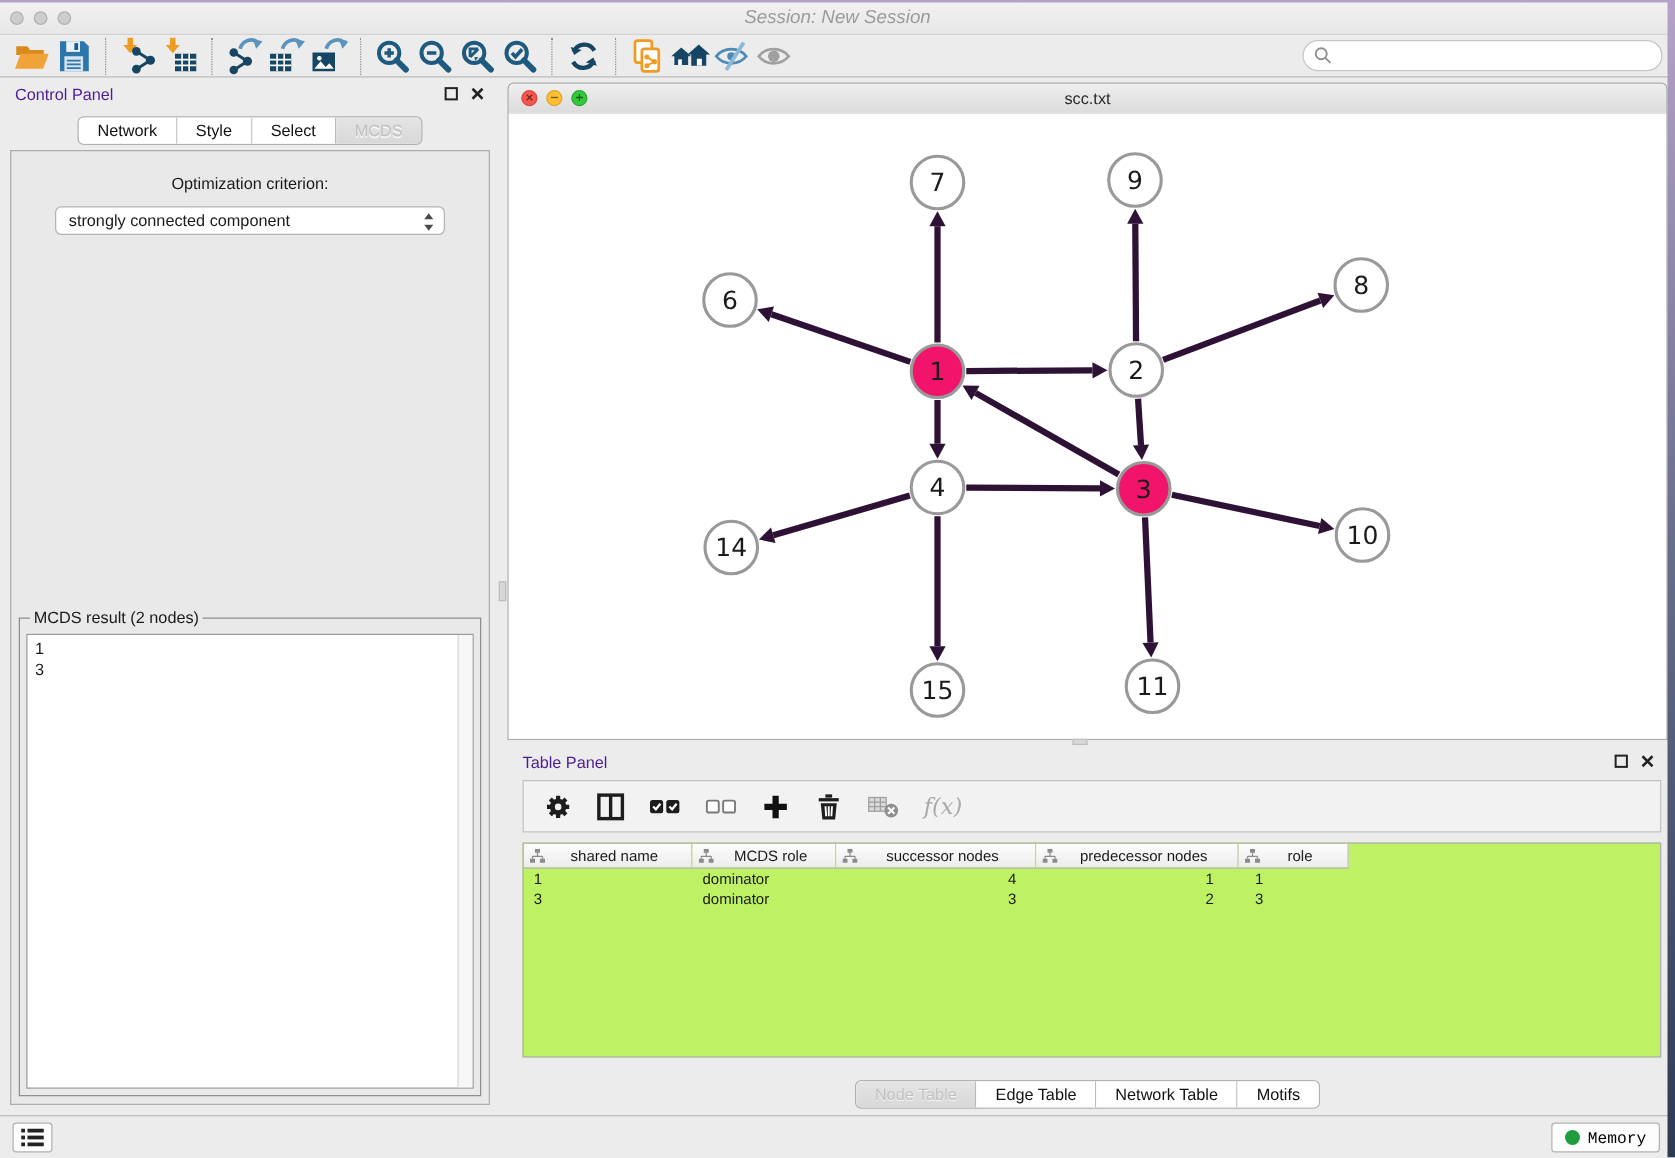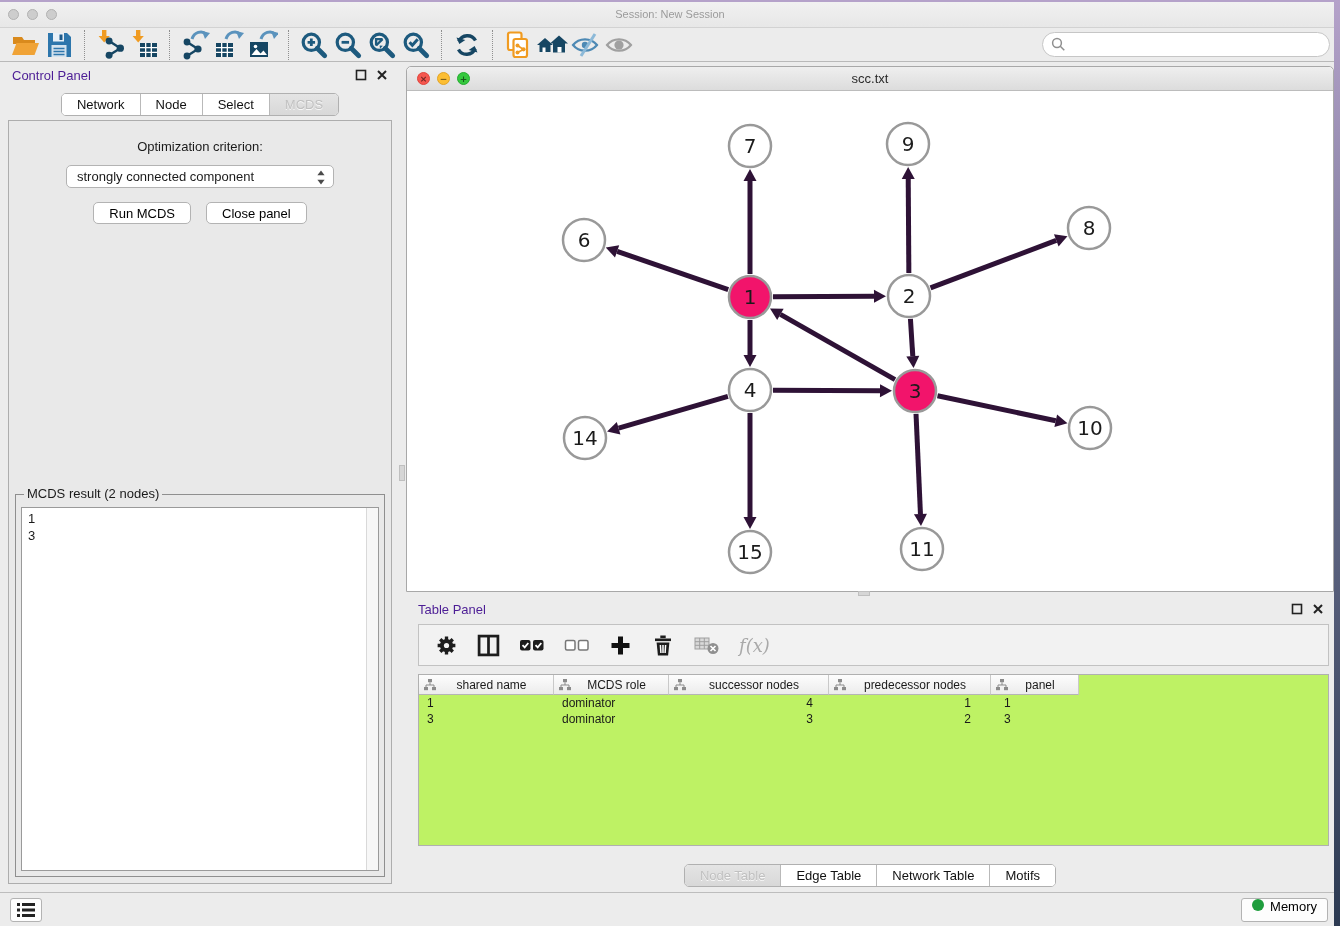--- a/index.html
+++ b/index.html
@@ -11,21 +11,21 @@
   #strip-top { position:absolute; left:0; top:0; width:1340px; height:2px; background:#b5a2ca; z-index:50; }
   #strip-right { position:absolute; right:0; top:0; width:6px; height:926px; z-index:50;
     background:linear-gradient(#b5a2ca, #6b6f8d 45%, #2c3a52); }
 
   
   #titlebar { position:absolute; left:0; top:0; width:1340px; height:28px;
     background:linear-gradient(#f2f2f2,#e7e7e7); border-bottom:1px solid #d2d2d2; }
   .tl-dot { position:absolute; top:9px; width:11px; height:11px; border-radius:50%;
     background:#cdcdcd; border:1px solid #b2b2b2; }
   #titlebar .title { position:absolute; left:0; right:0; top:0; line-height:28px;
-    text-align:center; font-size:11px; color:#9b9b9b; }
+    text-align:center; font-size:15px; color:#9b9b9b;font-style:italic; }
 
   
   #main-toolbar { position:absolute; left:0; top:28px; width:1340px; height:34px;
     border-bottom:1px solid #b9b9b9; display:flex; align-items:center; padding-left:8px; }
   .tb-btn { width:34px; height:32px; display:flex; align-items:center; justify-content:center;
     background:none; border:none; cursor:pointer; }
   .tb-btn.disabled { opacity:.95; }
   .tb-sep { width:1px; height:30px; border-left:1px dotted #8f8f8f; margin:0 8px; }
   #toolbar-search { margin-left:auto; margin-right:10px; position:relative; }
   #toolbar-search input { width:288px; height:25px; border:1px solid #c6c6c6; border-radius:13px;
@@ -47,21 +47,21 @@
   .seg-tab { padding:0 15px; font-size:13px; line-height:21px; color:#111; background:#fff;
     border-right:1px solid #b9b9b9; cursor:pointer; white-space:nowrap; }
   .seg-tab:last-child { border-right:none; }
   .seg-tab.active { background:linear-gradient(#e4e4e4,#d8d8d8); color:#c0c0c0;
     text-shadow:0 1px 0 rgba(255,255,255,.8); }
   #cp-tabs { position:absolute; left:0; right:0; top:31px; display:flex; justify-content:center; }
 
   #cp-body { position:absolute; left:8px; right:8px; top:58px; bottom:8px;
     border:1px solid #adadad; background:#e9e9e9; }
   #opt-label { margin-top:18px; text-align:center; font-size:13px; }
-  #opt-select { position:relative; margin:11px auto 14px; width:268px; height:23px; background:#fff;
+  #opt-select { position:relative; margin:11px auto 14px; width:312px; height:23px; background:#fff;
     border:1px solid #b3b3b3; border-radius:5px; font-size:13px; line-height:21px;
     padding-left:10px; cursor:pointer; }
   #opt-select .stepper { position:absolute; right:5px; top:3px; }
   #cp-buttons { margin-top:12px; display:flex; justify-content:center; gap:15px; }
   .cp-btn { height:22px; padding:0 15px; background:#fff; border:1px solid #b3b3b3;
     border-radius:5px; font-size:13px; font-family:"Liberation Sans",sans-serif; cursor:pointer; }
 
   #result-group { position:absolute; left:6px; right:6px; top:373px; bottom:6px;
     border:1px solid #8f8f8f; }
   #result-legend { position:absolute; top:-9px; left:8px; background:#e9e9e9; padding:0 3px;
@@ -112,21 +112,21 @@
   #tp-tabs { position:absolute; left:0; right:0; bottom:3px; display:flex; justify-content:center; }
 
   
   #status-bar { position:absolute; left:0; top:892px; width:1340px; height:34px;
     border-top:1px solid #bdbdbd; background:#ececec; }
   #list-btn { position:absolute; left:10px; top:5px; width:32px; height:24px; background:#fdfdfd;
     border:1px solid #b3b3b3; border-radius:3px; display:flex; align-items:center;
     justify-content:center; cursor:pointer; }
   #memory-btn { position:absolute; right:12px; top:5px; height:24px; padding:0 10px;
     background:#fdfdfd; border:1px solid #b3b3b3; border-radius:3px; display:flex;
-    gap:6px; font-size:13px; font-family:Liberation Sans, sans-serif;
+    align-items:center; gap:6px; font-size:13px; font-family:Liberation Mono, monospace;
     cursor:pointer; }
   #memory-dot { width:12px; height:12px; border-radius:50%; }
 </style>
 </head>
 <body>
 
 <div id="app">
   <div id="strip-top"></div>
   <div id="strip-right"></div>
 
@@ -323,39 +323,35 @@
           <span>
             <svg width="12" height="12" viewBox="0 0 12 12">
                 <path d="M2 2l8 8M10 2l-8 8" stroke="#222" stroke-width="2"></path>
               </svg>
           </span>
         </span>
       </div>
       <div id="cp-tabs">
         <div class="seg-tabs" id="cp-tabs-inner">
             <div class="seg-tab">Network</div>
-            <div class="seg-tab">Node</div>
+            <div class="seg-tab">Style</div>
             <div class="seg-tab">Select</div>
             <div class="seg-tab active">MCDS</div>
           </div>
       </div>
       <div id="cp-body">
         <div id="opt-label">Optimization criterion:</div>
         <div id="opt-select">
           <span>strongly connected component</span>
           <span class="stepper">
             <svg width="14" height="17" viewBox="0 0 14 17">
                 <path d="M7 1.5l3.6 4.8H3.4z" fill="#4a4a4a"></path>
                 <path d="M7 15.5l3.6-4.8H3.4z" fill="#4a4a4a"></path>
               </svg>
           </span>
-        </div>
-        <div id="cp-buttons">
-          <button class="cp-btn">Run MCDS</button>
-          <button class="cp-btn">Close panel</button>
         </div>
         <div id="result-group">
           <span id="result-legend">MCDS result (2 nodes)</span>
           <div id="result-box">
             <div id="result-lines">
                 <div>1</div>
                 <div>3</div>
               </div>
             <div id="result-scroll"></div>
           </div>
@@ -557,21 +553,21 @@
             </div>
             <div class="th-cell" style="width: 88px;">
               <svg class="tree" width="12" height="12" viewBox="0 0 12 12">
                 <g fill="#8b8b8b">
                   <rect x="4" y="0" width="4" height="3.2"></rect>
                   <rect x="0" y="8" width="4" height="3.2"></rect>
                   <rect x="8" y="8" width="4" height="3.2"></rect>
                 </g>
                 <path d="M6 3.2V6M2 8V6M10 8V6M2 6h8" fill="none" stroke="#8b8b8b"></path>
               </svg>
-              <span class="lbl">panel</span>
+              <span class="lbl">role</span>
             </div>
           </div>
         <div id="tp-rows">
             <div class="tr-row">
               <div class="td-cell" style="width: 135px; text-align: left; padding-left: 8px;">1</div>
               <div class="td-cell" style="width: 115px; text-align: left; padding-left: 8px;">dominator</div>
               <div class="td-cell" style="width: 160px; text-align: right; padding-right: 16px;">4</div>
               <div class="td-cell" style="width: 162px; text-align: right; padding-right: 20px;">1</div>
               <div class="td-cell" style="width: 88px; text-align: left; padding-left: 13px;">1</div>
             </div>

